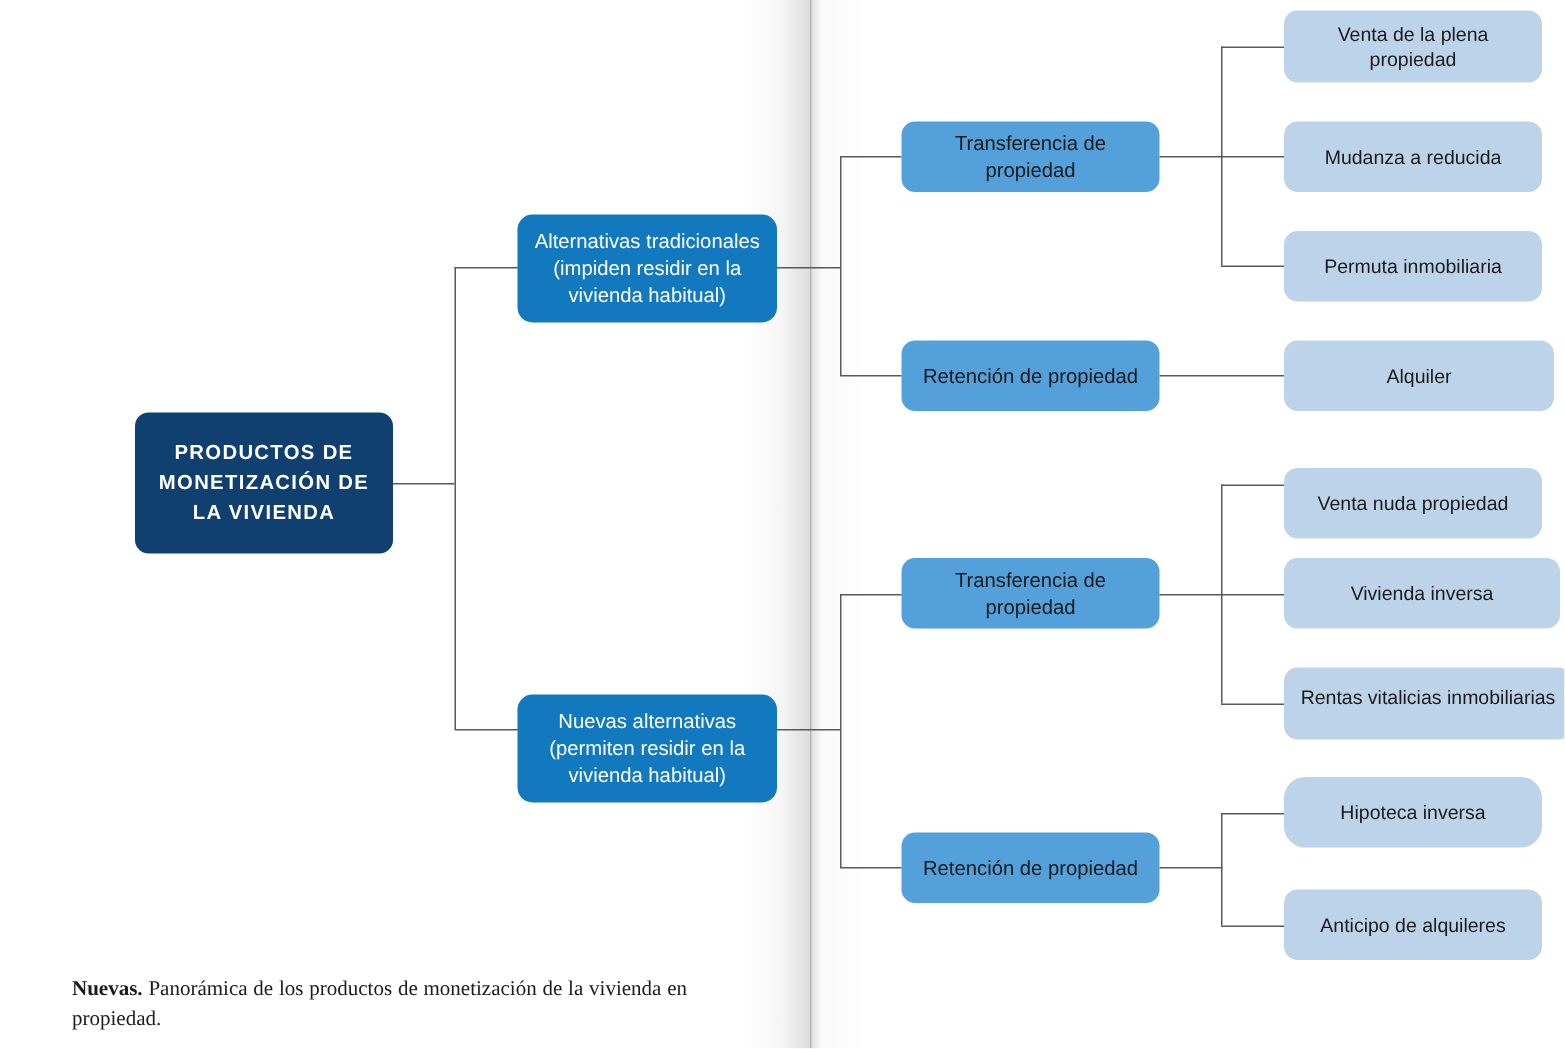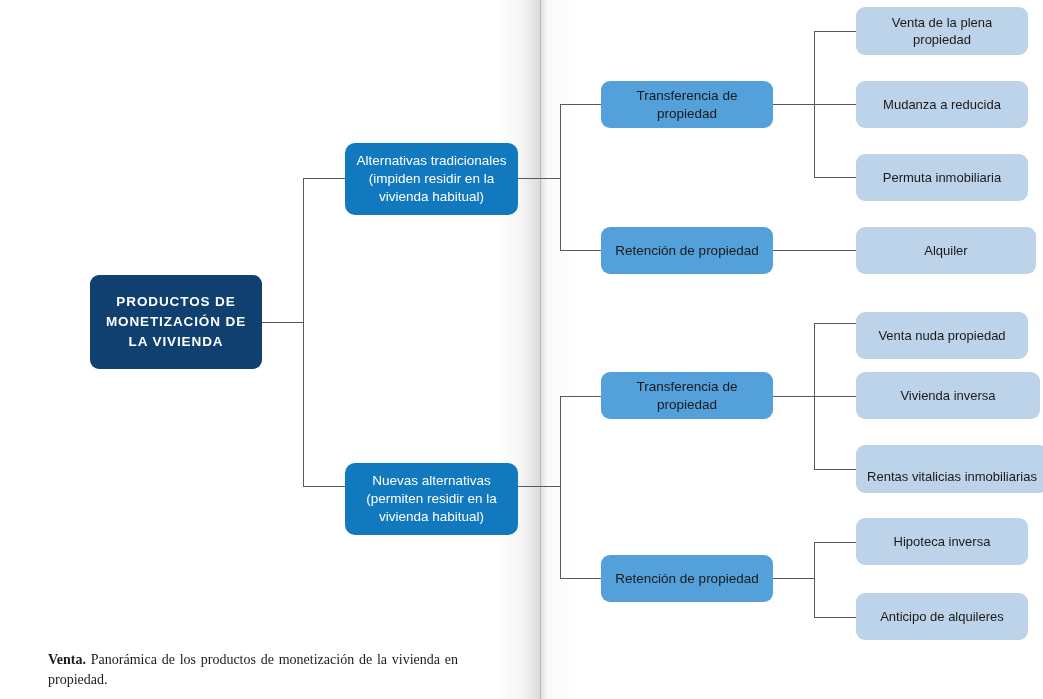--- a/index.html
+++ b/index.html
@@ -51,21 +51,21 @@
 
   
   .node {
     position: absolute;
     box-sizing: border-box;
     display: flex;
     align-items: center;
     justify-content: center;
     text-align: center;
     line-height: 1.32;
-    padding: 8px 10px;
+    padding: 20px 10px;
   }
   .node span { display: block; width: 100%; }
 
   .node.root {
     background: #10406F;
     color: #ffffff;
     border-radius: 9px;
     font-size: 13.5px;
     font-weight: bold;
     letter-spacing: 0.9px;
@@ -192,24 +192,24 @@
   <div class="node leaf" style="left:856px; top:312px; width:172px; height:47px;">
     <span>Venta nuda propiedad</span>
   </div>
   <div class="node leaf" style="left:856px; top:372px; width:184px; height:47px;">
     <span>Vivienda inversa</span>
   </div>
   <div class="node leaf" style="left:856px; top:445px; width:192px; height:48px;align-items:flex-end;">
     <span>Rentas vitalicias inmobiliarias</span>
   </div>
 
-  <div class="node leaf" style="left:856px; top:518px; width:172px; height:47px;">
+  <div class="node leaf" style="left:856px; top:518px; width:172px; height:47px;border-radius:14px;">
     <span>Hipoteca inversa</span>
   </div>
   <div class="node leaf" style="left:856px; top:593px; width:172px; height:47px;">
     <span>Anticipo de alquileres</span>
   </div>
 
   <div class="caption">
-    <b>Venta.</b><span> Panorámica de los productos de monetización de la vivienda en propiedad.</span>
+    <b>Nuevas.</b><span> Panorámica de los productos de monetización de la vivienda en propiedad.</span>
   </div>
 
 </div>
 
 </body></html>

